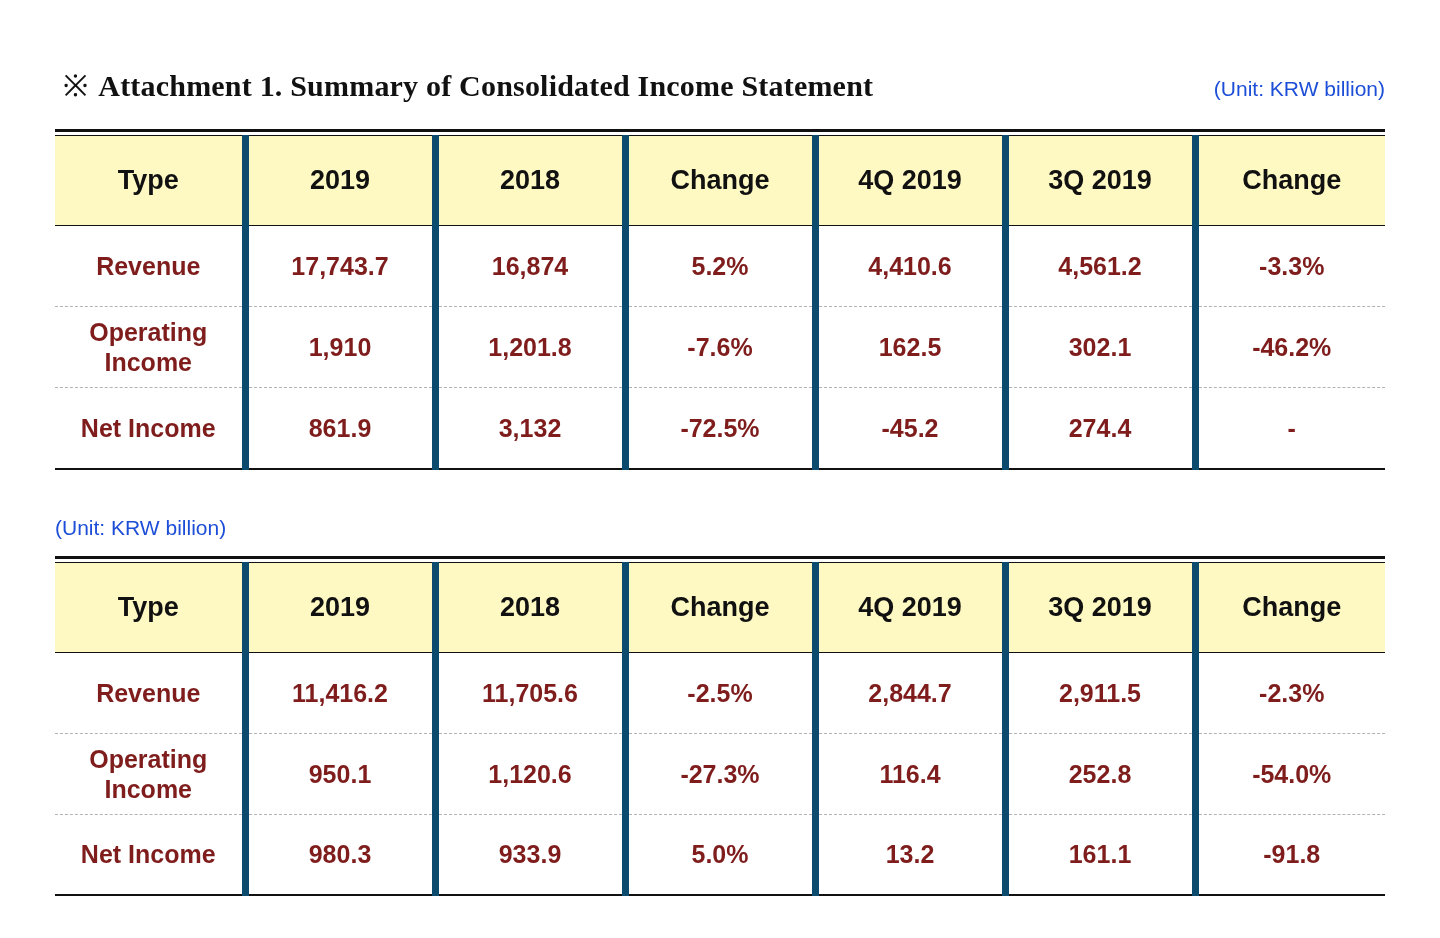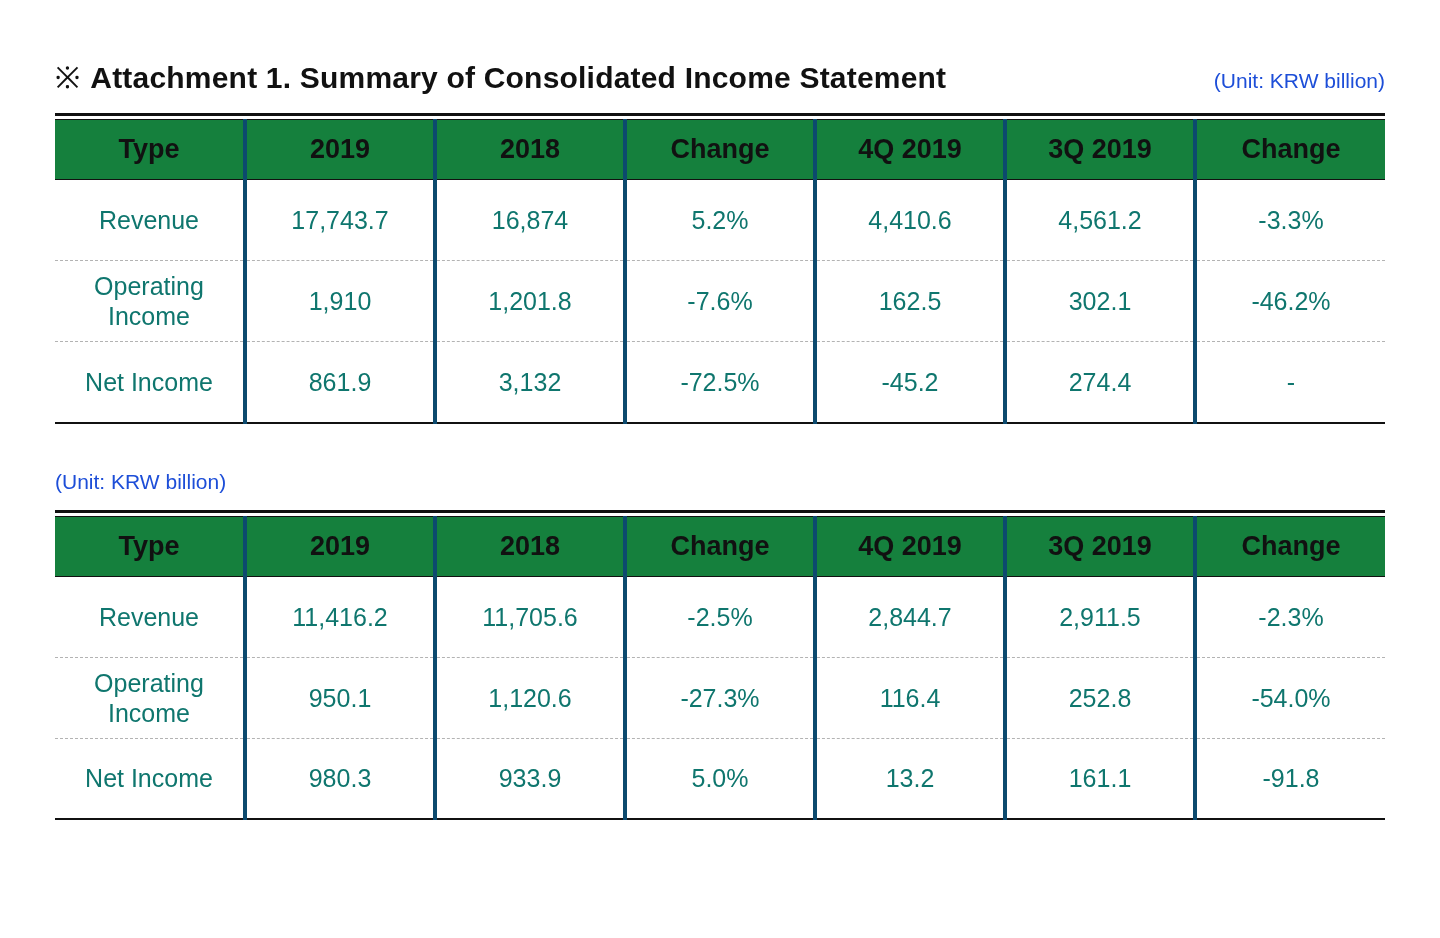--- a/index.html
+++ b/index.html
@@ -21,26 +21,27 @@
   .attachment { width: 1330px; }
   .attachment + .attachment { margin-top: 46px; }
 
   .title-row {
     display: flex;
     justify-content: space-between;
     align-items: baseline;
     margin: 0 0 16px 0;
   }
   .section-title {
-    margin: 0;
+    margin: 8px;
     font-size: 30px;
     font-weight: 700;
     letter-spacing: 0.2px;
     color: #111111;
     white-space: nowrap;
+    font-family: Liberation Serif, serif;
   }
   .section-title .ref-mark { font-weight: 400; margin-right: 10px; }
   .unit {
     font-size: 21px;
     font-weight: 400;
     color: #1d4ed8;
     white-space: nowrap;
   }
 
   
@@ -52,35 +53,35 @@
     table-layout: fixed;
     border-top: 1px solid #111111;
     border-bottom: 2px solid #111111;
   }
   th, td {
     text-align: center;
     vertical-align: middle;
     padding: 0 6px;
     line-height: 1.2;
   }
-  th:not(:first-child), td:not(:first-child) { border-left: 4px solid #0c4a6e; }
+  th:not(:first-child), td:not(:first-child) { border-left: 7px solid #0c4a6e; }
 
   thead th {
-    background: #15803d;
-    height: 60px;
+    background: #fef9c3;
+    height: 90px;
     font-size: 27px;
     font-weight: 700;
     border-bottom: 1px solid #111111;
     color: #111111;
   }
   tbody td {
     height: 81px;
     font-size: 25px;
-    font-weight: 400;
-    color: #0f766e;
+    font-weight: 700;
+    color: #7f1d1d;
     border-bottom: 1px dashed #b3b3b3;
   }
   tbody tr:last-child td { border-bottom: none; text-align: center; }
   td.type-cell { font-size: 25px; }
 </style>
 </head>
 <body>
 
 <div class="page">
 

